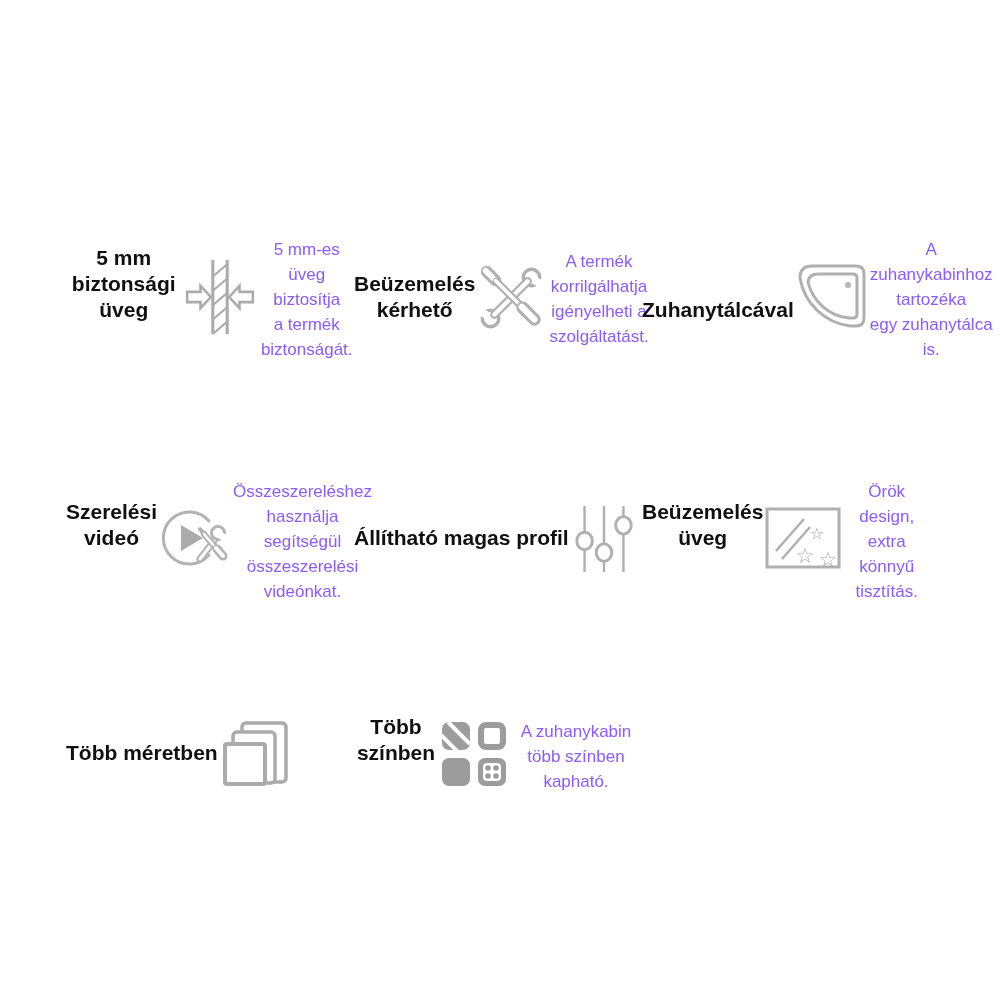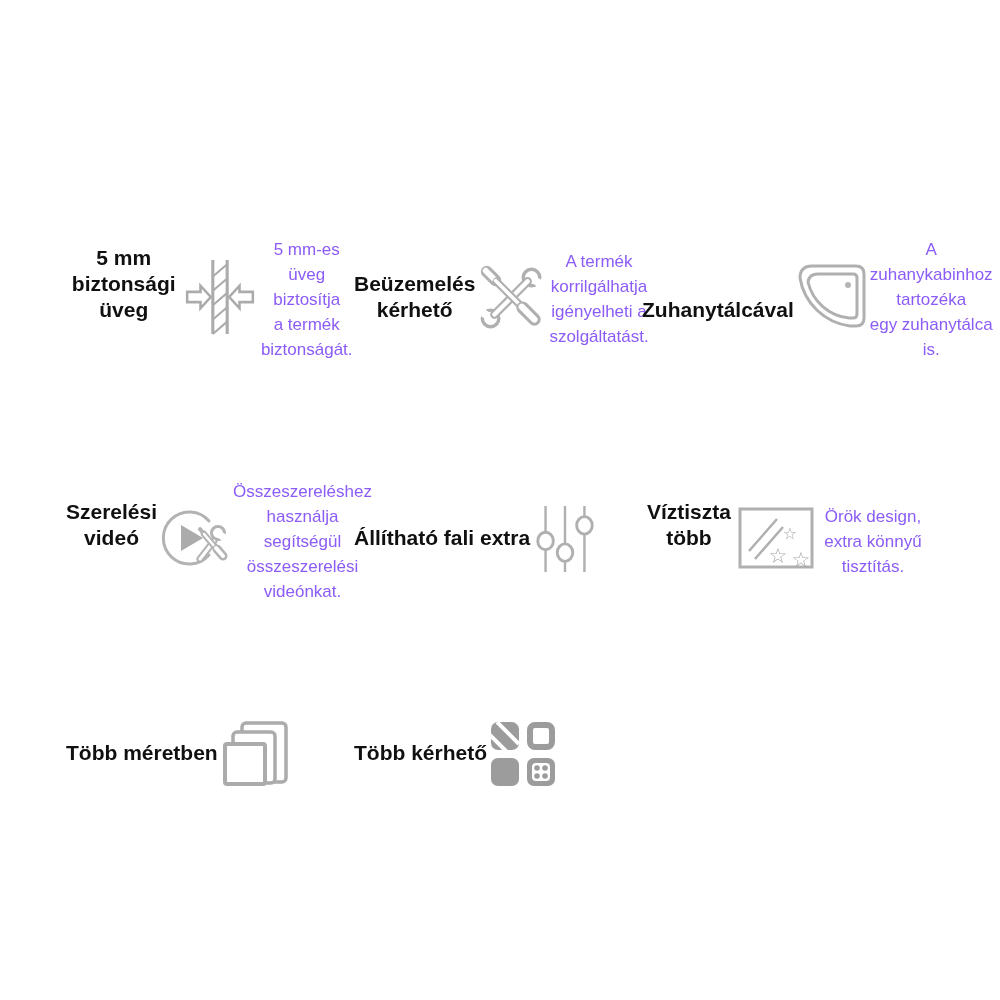--- a/index.html
+++ b/index.html
@@ -131,35 +131,35 @@
           <path stroke="#fff" stroke-width="4" d="M59 47 L66 55"></path>
         </g>
       </svg>
     </div>
     <p class="desc">Összeszereléshez
 használja segítségül
 összeszerelési videónkat.</p>
   </section>
 
   <section class="cell r2">
-    <h3 class="title">Állítható fali extra</h3>
+    <h3 class="title">Állítható magas profil</h3>
     <div class="iconbox">
       <svg width="70" height="70" viewBox="0 0 72 72">
         <g stroke="#b0b0b0" fill="#fff">
           <path stroke-width="2.5" fill="none" d="M16 2 V70 M36 2 V70 M56 2 V70"></path>
           <ellipse cx="16" cy="38" rx="8" ry="9" stroke-width="3"></ellipse>
           <ellipse cx="36" cy="50" rx="8" ry="9" stroke-width="3"></ellipse>
           <ellipse cx="56" cy="22" rx="8" ry="9" stroke-width="3"></ellipse>
         </g>
       </svg>
     </div>
   </section>
 
   <section class="cell r2">
-    <h3 class="title">Víztiszta több</h3>
+    <h3 class="title">Beüzemelés üveg</h3>
     <div class="iconbox">
       <svg width="80" height="68" viewBox="0 0 80 68">
         <g stroke="#b0b0b0" fill="none">
           <rect x="4" y="4" width="72" height="58" stroke-width="3"></rect>
           <path stroke-width="2.5" d="M13 46 L41 14 M19 54 L47 22"></path>
         </g>
         <g fill="#a8a8a8" stroke="none" font-family="DejaVu Sans, sans-serif" text-anchor="middle">
           <text x="54" y="34" font-size="16">☆</text>
           <text x="42" y="58" font-size="21">☆</text>
           <text x="65" y="62" font-size="21">☆</text>
@@ -178,21 +178,21 @@
           <rect x="24" y="5" width="44" height="59" rx="4" fill="#fff"></rect>
           <rect x="15" y="14" width="42" height="51" rx="4" fill="#fff"></rect>
           <rect x="7" y="26" width="40" height="40" rx="2" fill="#fff" stroke-width="4"></rect>
         </g>
       </svg>
     </div>
   </section>
 
 
   <section class="cell r3">
-    <h3 class="title">Több kérhető</h3>
+    <h3 class="title">Több színben</h3>
     <div class="iconbox">
       <svg width="72" height="72" viewBox="0 0 72 72">
         <defs>
           <clipPath id="clipTL">
               <rect x="4" y="4" width="28" height="28" rx="7"></rect>
             </clipPath>
         </defs>
         <rect x="4" y="4" width="28" height="28" rx="7" fill="#9c9c9c"></rect>
         <g clip-path="url(#clipTL)" stroke="#ffffff" stroke-width="4">
           <path d="M0 14 L22 36 M10 4 L32 26 M20 -6 L42 16"></path>
@@ -202,15 +202,17 @@
         <rect x="40" y="40" width="28" height="28" rx="7" fill="#9c9c9c"></rect>
         <rect x="45" y="45" width="18" height="18" rx="4" fill="#ffffff"></rect>
         <g fill="#9c9c9c">
           <circle cx="50" cy="50" r="2.8"></circle>
             <circle cx="58" cy="50" r="2.8"></circle>
           <circle cx="50" cy="58" r="2.8"></circle>
             <circle cx="58" cy="58" r="2.8"></circle>
         </g>
       </svg>
     </div>
+    <p class="desc">A zuhanykabin több színben
+kapható.</p>
   </section>
 
 </div>
 
 </body></html>

